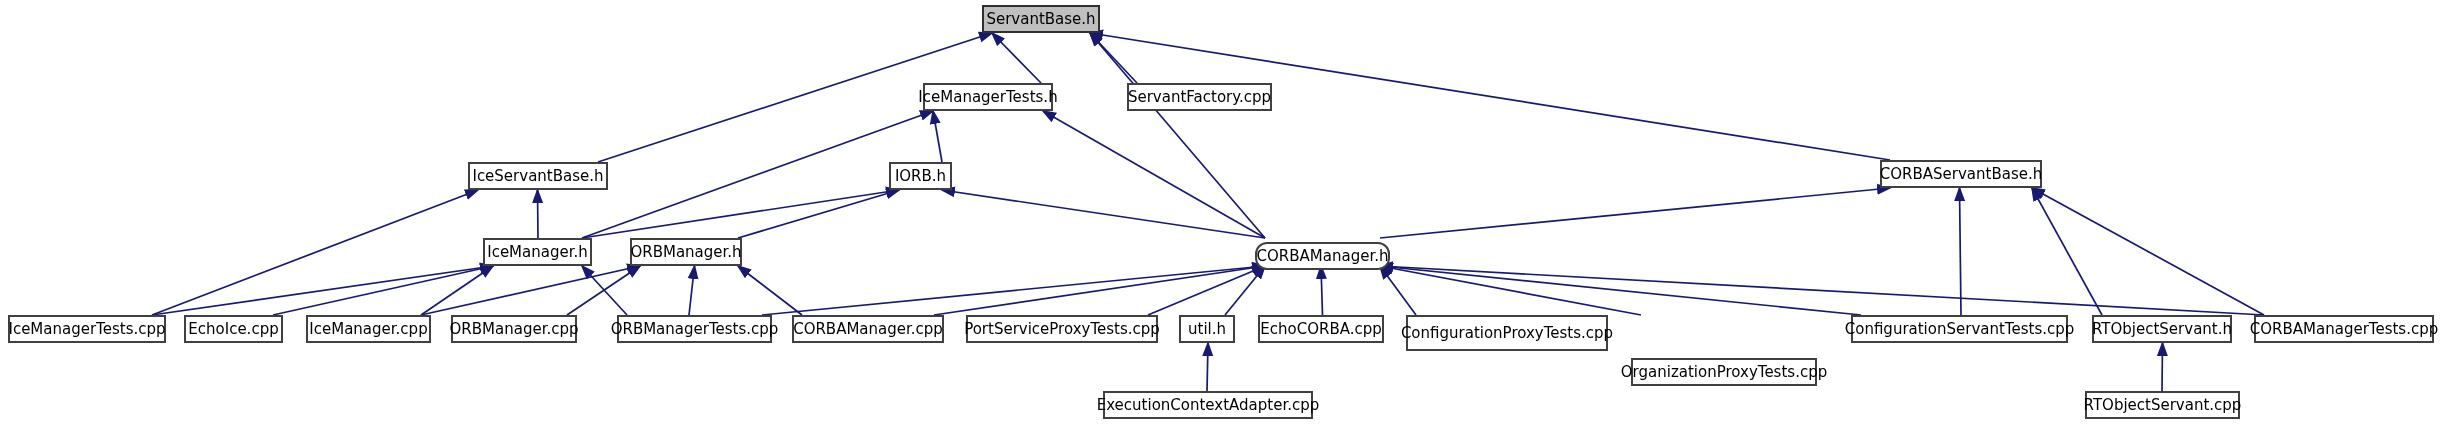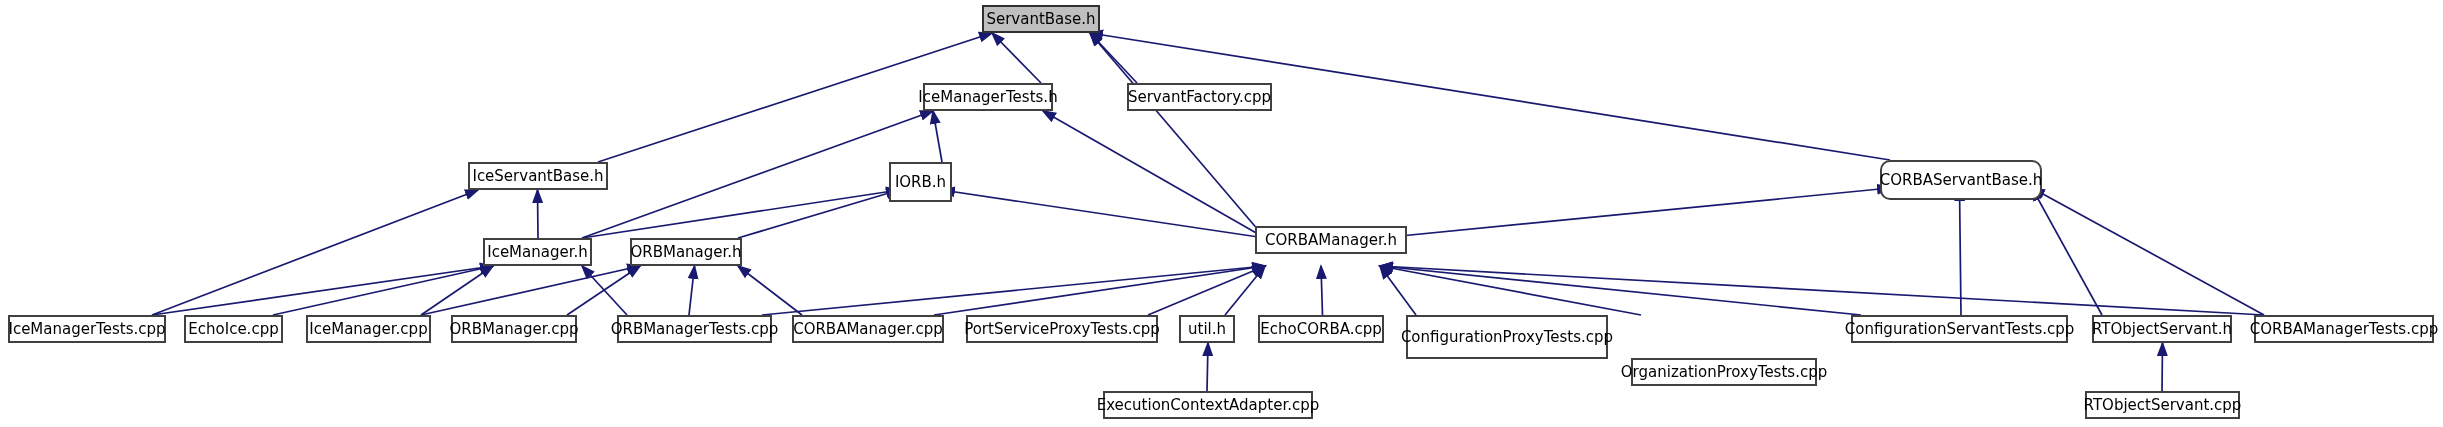--- a/index.html
+++ b/index.html
@@ -88,35 +88,35 @@
         <line x1="2264" y1="315" x2="1380" y2="266" stroke="#191970" stroke-width="1.7" marker-end="url(#arrow)"></line>
         <line x1="1207" y1="391" x2="1208" y2="343" stroke="#191970" stroke-width="1.7" marker-end="url(#arrow)"></line>
         <line x1="2162" y1="391" x2="2162.5" y2="343" stroke="#191970" stroke-width="1.7" marker-end="url(#arrow)"></line>
       </g>
   </svg>
   <div id="node-layer">
       <div class="node root" style="left: 982px; top: 5px; width: 118px; height: 28px;">ServantBase.h</div>
       <div class="node" style="left: 923px; top: 83px; width: 130px; height: 28px;">IceManagerTests.h</div>
       <div class="node" style="left: 1127px; top: 83px; width: 145px; height: 28px;">ServantFactory.cpp</div>
       <div class="node" style="left: 468px; top: 162px; width: 140px; height: 28px;">IceServantBase.h</div>
-      <div class="node" style="left: 889px; top: 162px; width: 63px; height: 40px;">IORB.h</div>
-      <div class="node" style="left: 1880px; top: 160px; width: 162px; height: 40px; border-radius: 10px;">CORBAServantBase.h</div>
+      <div class="node" style="left: 889px; top: 162px; width: 63px; height: 28px;">IORB.h</div>
+      <div class="node" style="left: 1880px; top: 160px; width: 162px; height: 28px;">CORBAServantBase.h</div>
       <div class="node" style="left: 483px; top: 238px; width: 109px; height: 28px;">IceManager.h</div>
       <div class="node" style="left: 630px; top: 238px; width: 112px; height: 28px;">ORBManager.h</div>
-      <div class="node" style="left: 1255px; top: 226px; width: 152px; height: 28px;">CORBAManager.h</div>
+      <div class="node" style="left: 1255px; top: 242px; width: 135px; height: 28px; border-radius: 12px;">CORBAManager.h</div>
       <div class="node" style="left: 8px; top: 315px; width: 158px; height: 28px;">IceManagerTests.cpp</div>
       <div class="node" style="left: 184px; top: 315px; width: 99px; height: 28px; text-align: center;">EchoIce.cpp</div>
       <div class="node" style="left: 306px; top: 315px; width: 125px; height: 28px;">IceManager.cpp</div>
       <div class="node" style="left: 451px; top: 315px; width: 126px; height: 28px;">ORBManager.cpp</div>
       <div class="node" style="left: 617px; top: 315px; width: 155px; height: 28px;">ORBManagerTests.cpp</div>
       <div class="node" style="left: 792px; top: 315px; width: 152px; height: 28px;">CORBAManager.cpp</div>
       <div class="node" style="left: 966px; top: 315px; width: 192px; height: 28px;">PortServiceProxyTests.cpp</div>
       <div class="node" style="left: 1179px; top: 315px; width: 56px; height: 28px;">util.h</div>
       <div class="node" style="left: 1258px; top: 315px; width: 126px; height: 28px;">EchoCORBA.cpp</div>
-      <div class="node" style="left: 1406px; top: 315px; width: 202px; height: 44px;">ConfigurationProxyTests.cpp</div>
+      <div class="node" style="left: 1406px; top: 315px; width: 202px; height: 36px;">ConfigurationProxyTests.cpp</div>
       <div class="node" style="left: 1631px; top: 315px; width: 186px; height: 28px; margin-top: 43px;">OrganizationProxyTests.cpp</div>
       <div class="node" style="left: 1851px; top: 315px; width: 217px; height: 28px;">ConfigurationServantTests.cpp</div>
       <div class="node" style="left: 2092px; top: 315px; width: 140px; height: 28px;">RTObjectServant.h</div>
       <div class="node" style="left: 2254px; top: 315px; width: 180px; height: 28px;">CORBAManagerTests.cpp</div>
       <div class="node" style="left: 1103px; top: 391px; width: 210px; height: 28px;">ExecutionContextAdapter.cpp</div>
       <div class="node" style="left: 2085px; top: 391px; width: 155px; height: 28px;">RTObjectServant.cpp</div>
     </div>
 </div>
 
 </body></html>

